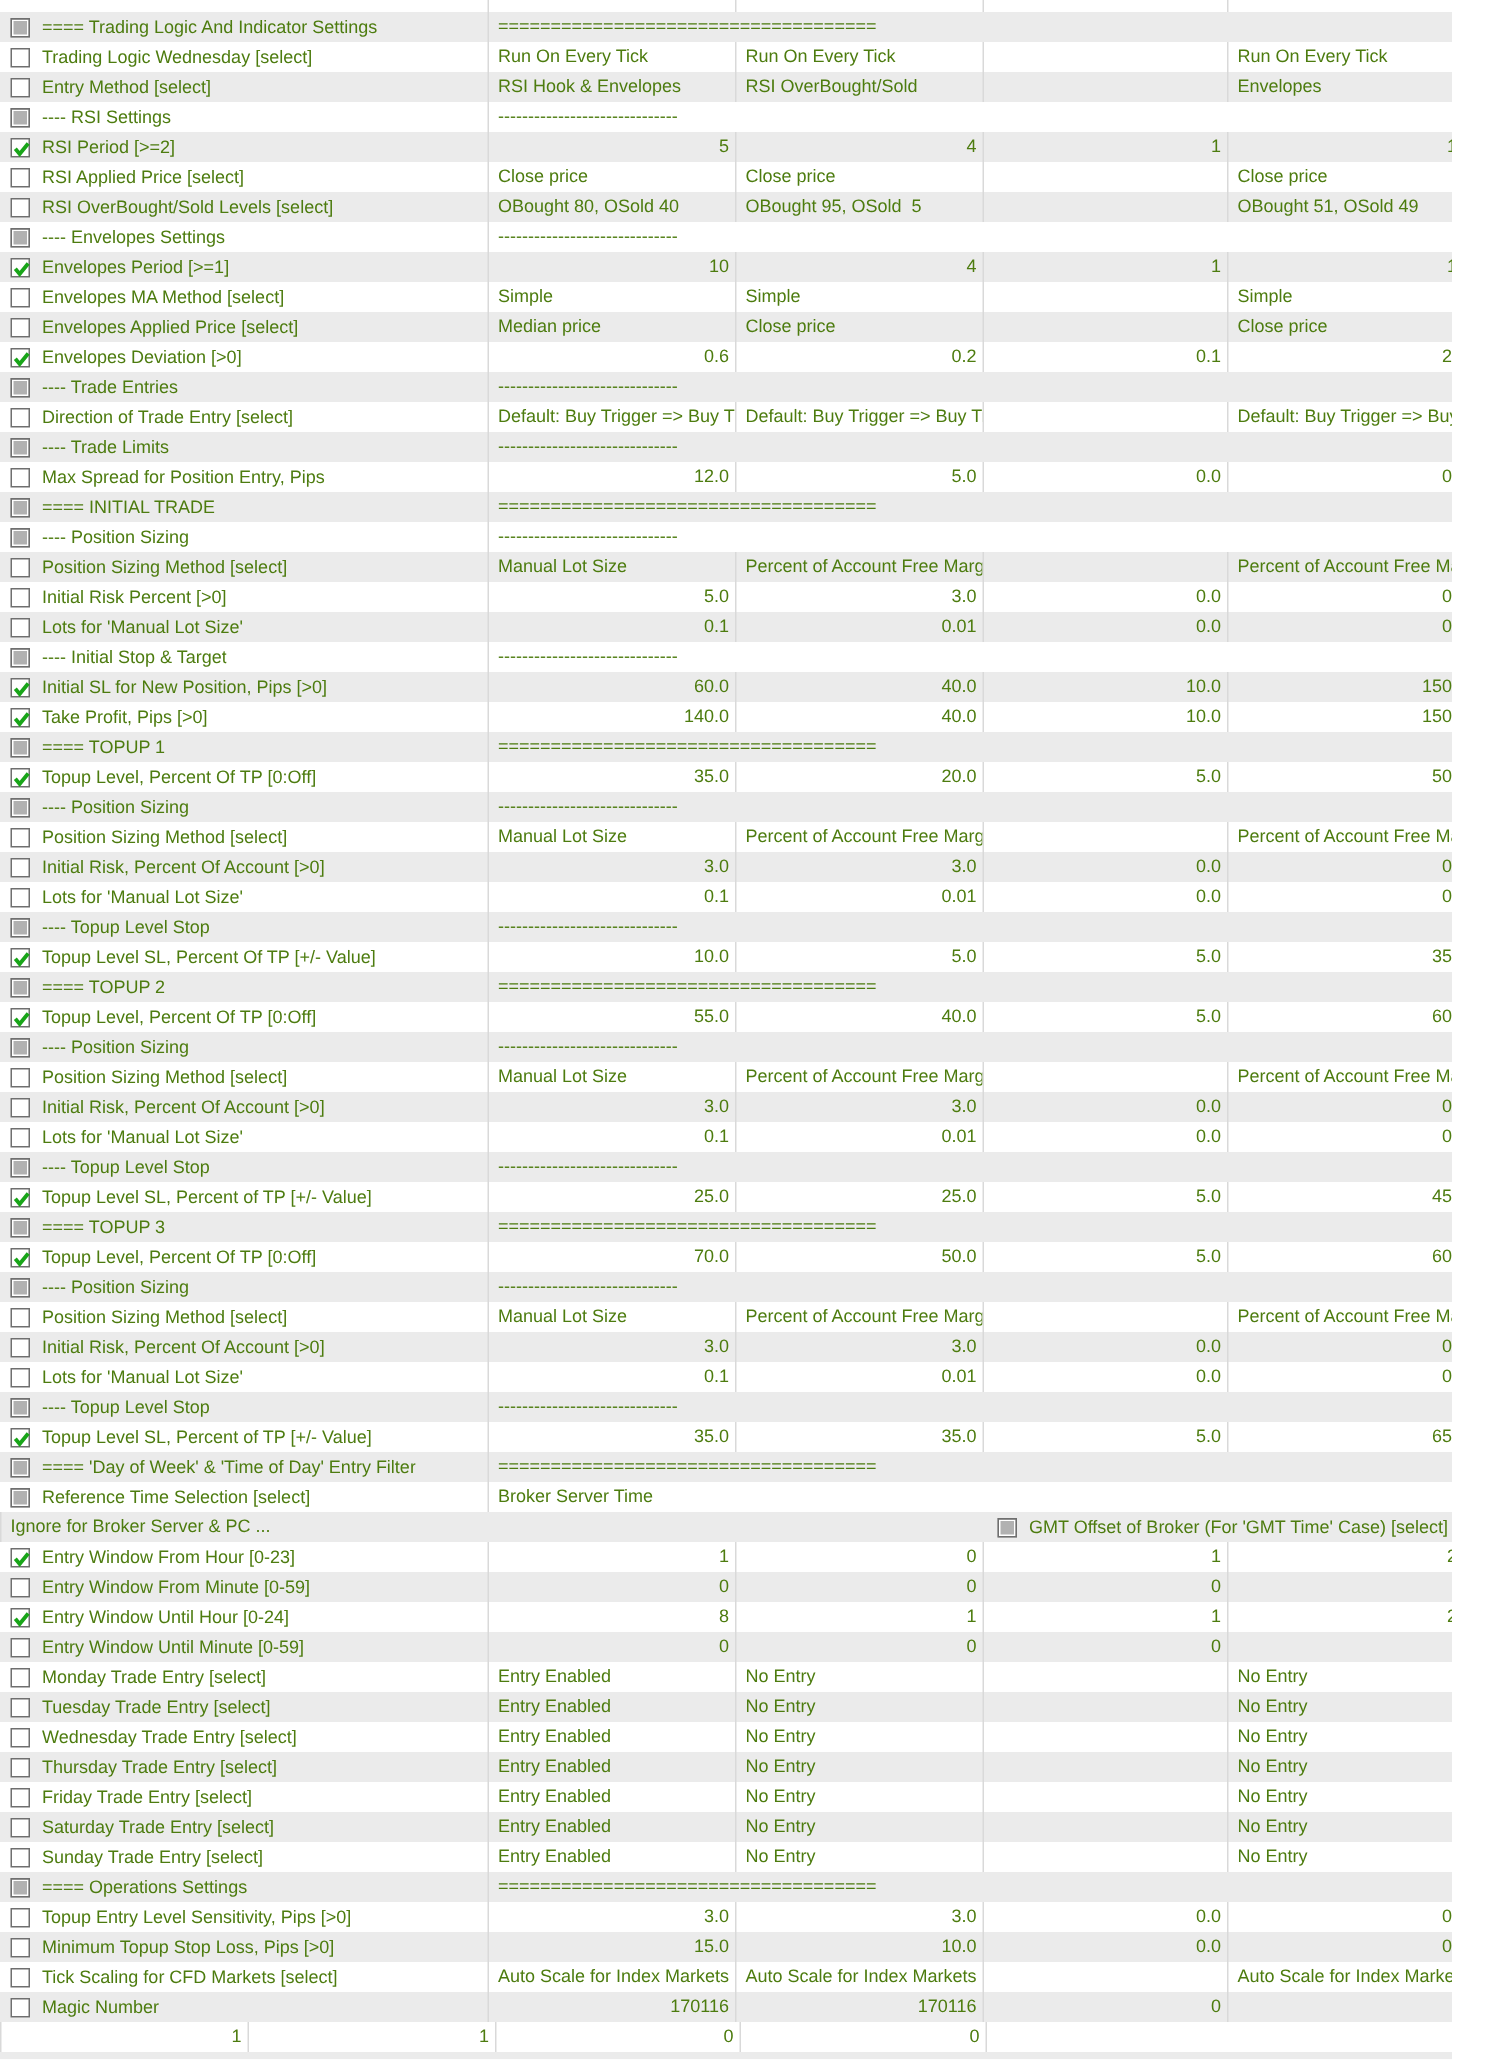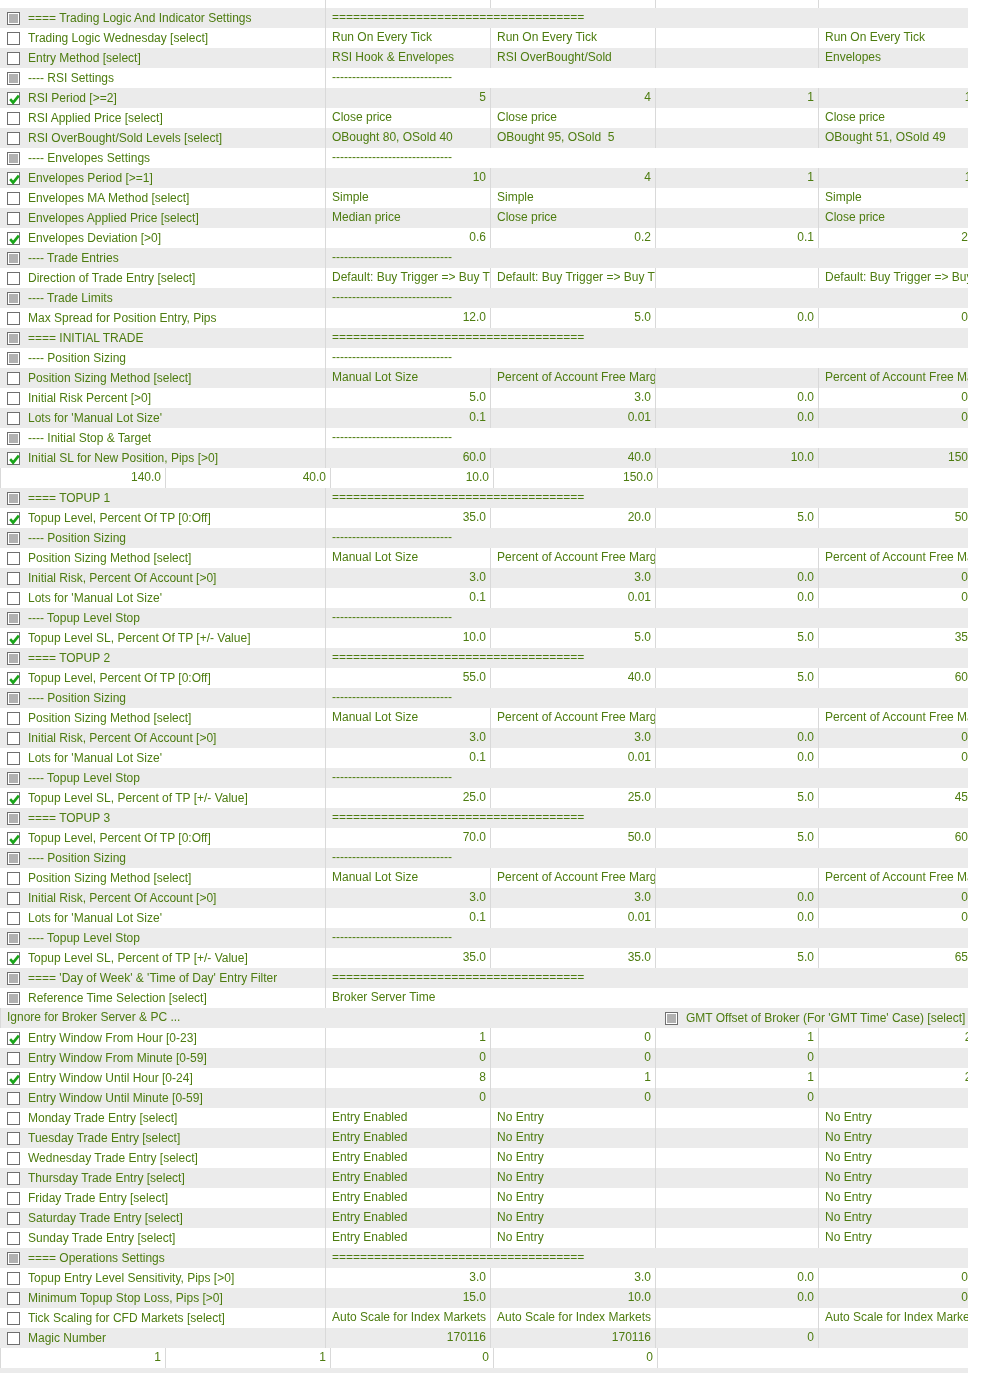--- a/index.html
+++ b/index.html
@@ -187,20 +187,23 @@
         <div class="row even">
           <div class="cell name"><span class="cb cb-checked"><svg width="13" height="13" viewBox="0 0 13 13">
                 <path d="M2.2 6.2 L5.1 9.6 L10.8 2.6" fill="none" stroke="#19a519" stroke-width="2.6"></path>
               </svg></span><span class="lbl">Initial SL for New Position, Pips [&gt;0]</span></div>
           <div class="cell cv num">60.0</div>
           <div class="cell cs num">40.0</div>
           <div class="cell ct num">10.0</div>
           <div class="cell cp num">150.0</div>
         </div>
         <div class="row odd">
+          <div class="cell name"><span class="cb cb-checked"><svg width="13" height="13" viewBox="0 0 13 13">
+                <path d="M2.2 6.2 L5.1 9.6 L10.8 2.6" fill="none" stroke="#19a519" stroke-width="2.6"></path>
+              </svg></span><span class="lbl">Take Profit, Pips [&gt;0]</span></div>
           <div class="cell cv num">140.0</div>
           <div class="cell cs num">40.0</div>
           <div class="cell ct num">10.0</div>
           <div class="cell cp num">150.0</div>
         </div>
         <div class="row even">
           <div class="cell name"><span class="cb cb-gray"></span><span class="lbl">==== TOPUP 1</span></div>
           <div class="cell spanv">====================================</div>
         </div>
         <div class="row odd">

